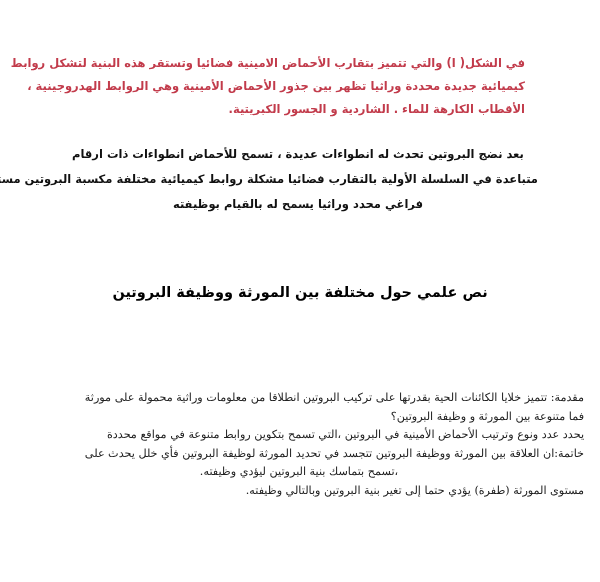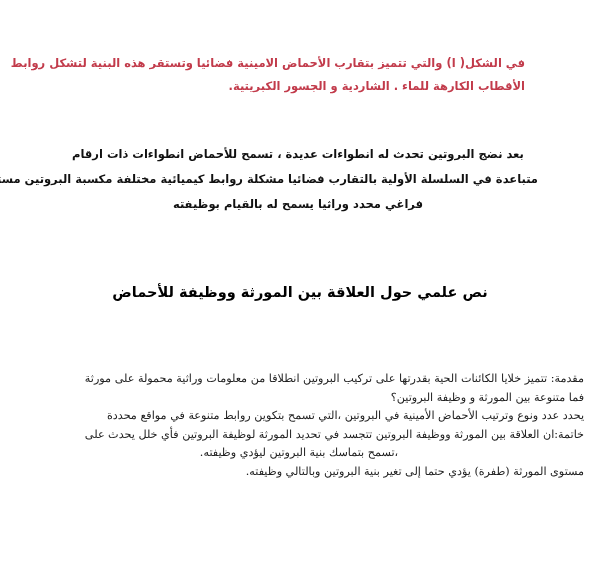--- a/index.html
+++ b/index.html
@@ -71,21 +71,21 @@
     direction: rtl;
     color: #000000;
     font-weight: bold;
     font-size: 14.5px;
     line-height: 22px;
   }
 
   
   .body-text {
     position: absolute;
-    top: 370px;
+    top: 389px;
     right: 16px;
     left: 14px;
     direction: rtl;
     text-align: right;
     color: #222222;
     font-family: "DejaVu Serif", "Liberation Serif", serif;
     font-size: 11.2px;
     line-height: 18.5px;
   }
   .body-text .ln {
@@ -96,30 +96,31 @@
     text-align: center;
   }
 </style>
 </head>
 <body>
 
 <div class="page">
 
   <div class="para-red">
     <span class="ln">في الشكل( ا) والتي تتميز بتقارب الأحماض الامينية فضائيا وتستقر هذه البنية لتشكل روابط</span>
+    <span class="ln">كيميائية جديدة محددة وراثيا تظهر بين جذور الأحماض الأمينية وهي الروابط الهدروجينية ،</span>
     <span class="ln">الأقطاب الكارهة للماء . الشاردية و الجسور الكبريتية.</span>
   </div>
 
   <div class="para-black">
     <span class="ln">بعد نضج البروتين تحدث له انطواءات عديدة ، تسمح للأحماض انطواءات ذات ارقام</span>
     <span class="ln">متباعدة في السلسلة الأولية بالتقارب فضائيا مشكلة روابط كيميائية مختلفة مكسبة البروتين مستوى</span>
     <span class="ln">فراغي محدد وراثيا يسمح له بالقيام بوظيفته</span>
   </div>
 
-  <div class="heading">نص علمي حول العلاقة بين المورثة ووظيفة للأحماض</div>
+  <div class="heading">نص علمي حول مختلفة بين المورثة ووظيفة البروتين</div>
 
   <div class="body-text">
     <span class="ln">مقدمة: تتميز خلايا الكائنات الحية بقدرتها على تركيب البروتين انطلاقا من معلومات وراثية محمولة على مورثة</span>
     <span class="ln">فما متنوعة بين المورثة و وظيفة البروتين؟</span>
     <span class="ln">يحدد عدد ونوع وترتيب الأحماض الأمينية في البروتين ،التي تسمح بتكوين روابط متنوعة في مواقع محددة</span>
     <span class="ln">خاتمة:ان العلاقة بين المورثة ووظيفة البروتين تتجسد في تحديد المورثة لوظيفة البروتين فأي خلل يحدث على</span>
     <span class="ln center-ish">،تسمح بتماسك بنية البروتين ليؤدي وظيفته.</span>
     <span class="ln">مستوى المورثة (طفرة) يؤدي حتما إلى تغير بنية البروتين وبالتالي وظيفته.</span>
   </div>
 

